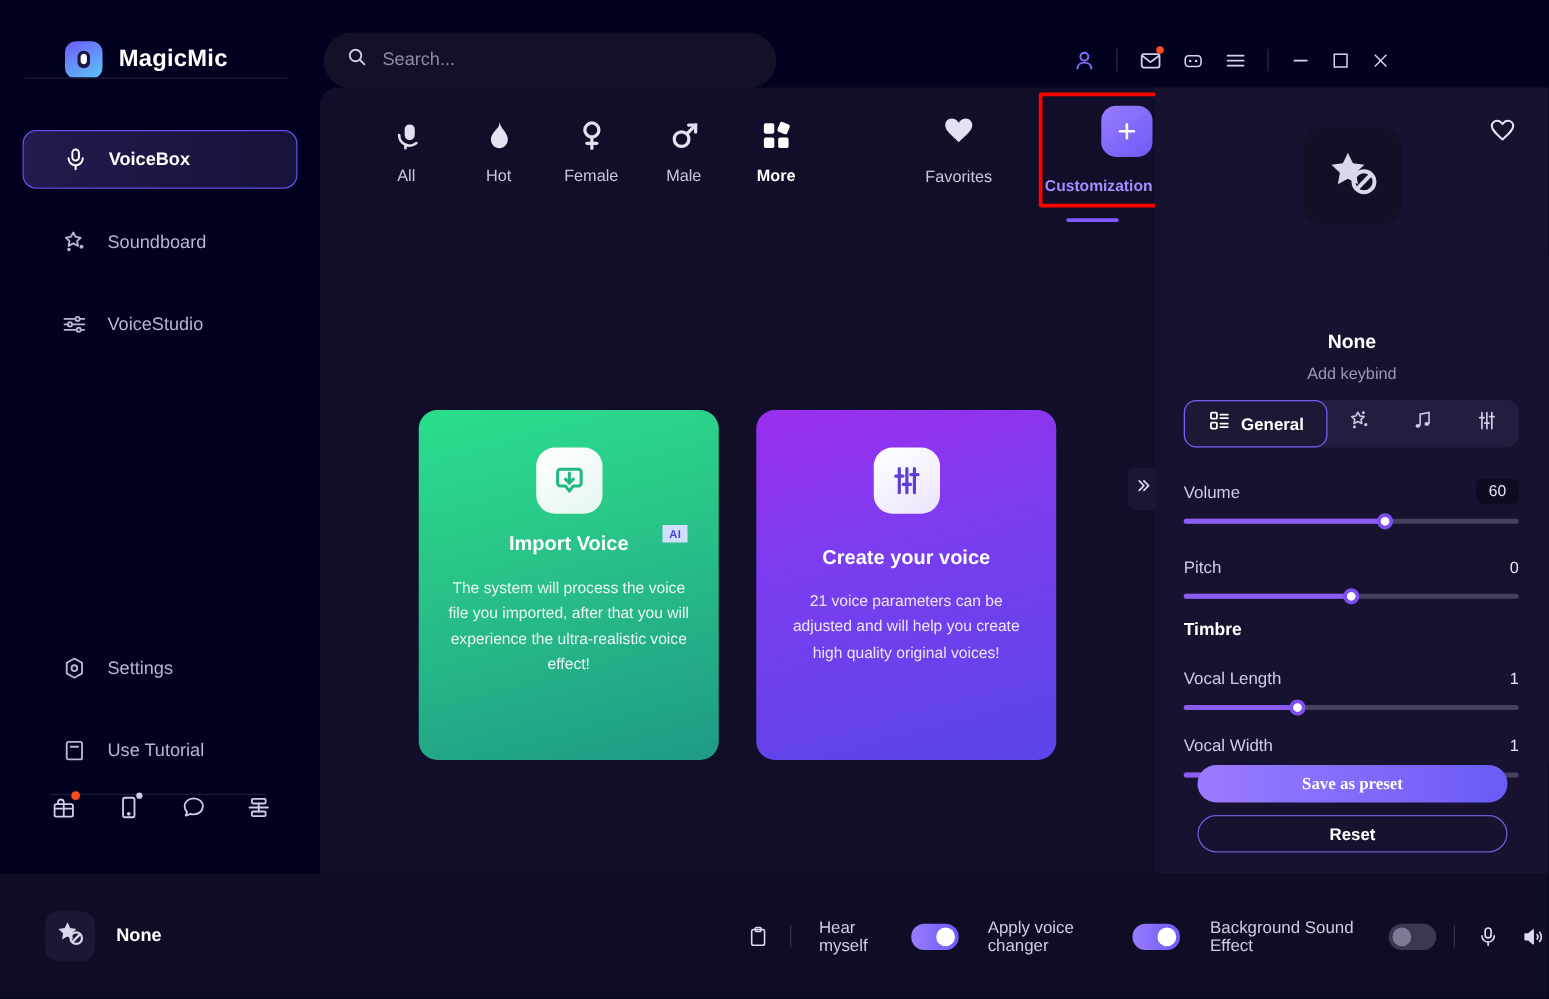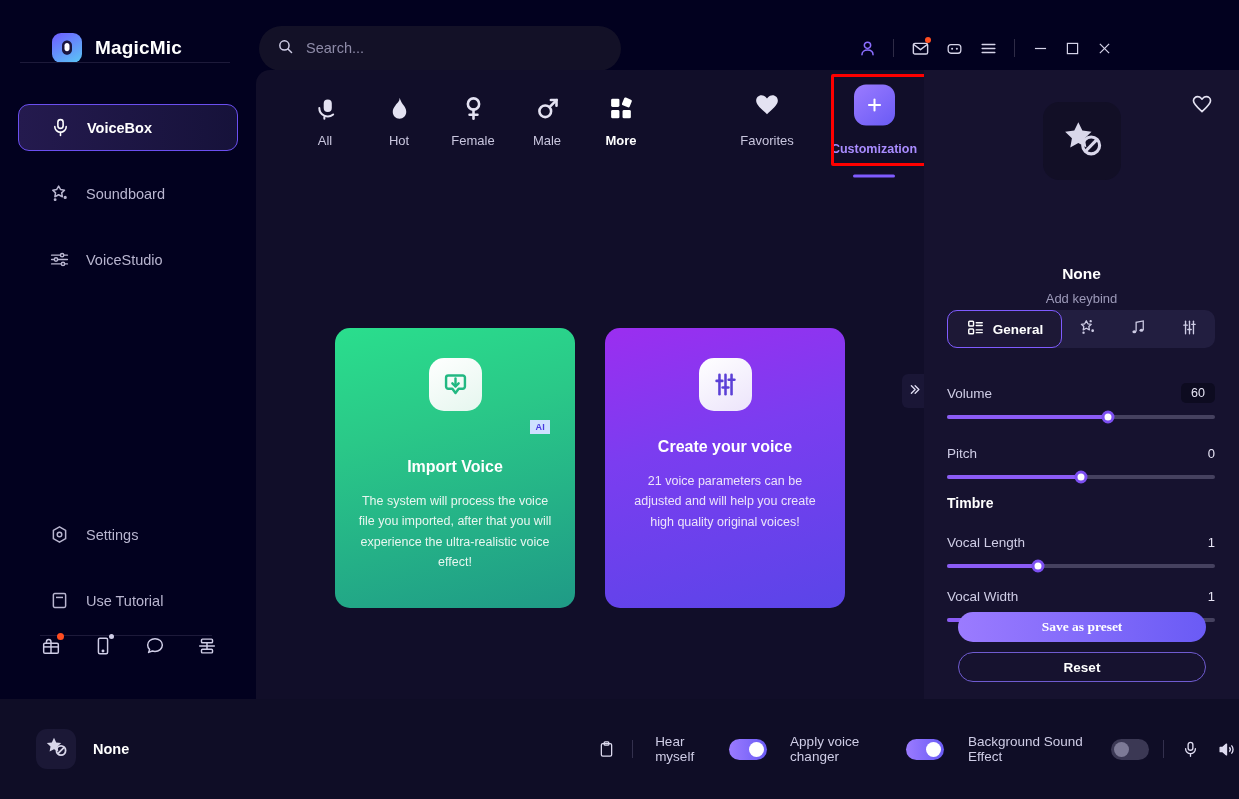--- a/index.html
+++ b/index.html
@@ -90,21 +90,21 @@
   .tab .ti svg { width: 27px; height: 27px; }
   .tab .tl { font-size: 13px; color: #c9c6de; }
   .tab.bold .tl { font-weight: bold; color: #ffffff; }
 
   .tab-fav { position: absolute; right: 120px; top: 50%; transform: translateY(-50%); width: 74px; display:flex; flex-direction:column; align-items:center; gap: 11px; cursor:pointer; }
   .tab-fav .ti svg { width: 26px; height: 26px; }
   .tab-fav .tl { font-size: 13px; color: #c9c6de; }
 
   .tab-custom {
     position: absolute; right: 2px; top: 50%; transform: translateY(-50%);
-    width: 96px; display:flex; flex-direction:column; align-items:center; gap: 16px; cursor:pointer;
+    width: 96px; display:flex; flex-direction:column; align-items:flex-end; gap: 16px; cursor:pointer;
   }
   .tab-custom .plusbox {
     width: 41px; height: 41px; border-radius: 12px;
     background: linear-gradient(140deg,#9b7bff 0%, #6a5bf5 100%);
     display:flex; align-items:center; justify-content:center;
   }
   .tab-custom .plusbox svg { width: 19px; height: 19px; }
   .tab-custom .tl { font-size: 12.5px; color: #a98cff; font-weight: bold; }
   .custom-highlight {
     position: absolute; right: -5px; top: 50%; transform: translateY(-50%);
@@ -127,21 +127,21 @@
     background: linear-gradient(150deg,#ffffff 0%, #e5f6ee 100%);
     display:flex; align-items:center; justify-content:center;
   }
   .card.create .card-icon { background: linear-gradient(150deg,#ffffff 0%, #ece4fb 100%); }
   .card-icon svg { width: 29px; height: 29px; }
   .ai-badge {
     position: absolute; right: 25px; top: 92px;
     background: #cfe0ff; color: #4a3ae0; font-size: 9px; font-weight: bold;
     padding: 2px 5px; border-radius: 0; letter-spacing: .3px;
   }
-  .card-title { color: #ffffff; font-size: 16px; font-weight: bold; margin-top: 47px; }
+  .card-title { color: #ffffff; font-size: 16px; font-weight: bold; margin-top: 16px; }
   .card.create .card-title { margin-top: 27px; }
   .card-desc { color: #e8f6f0; font-size: 12.5px; line-height: 1.63; text-align: center; width: 196px; margin-top: 15px; }
   .card.create .card-desc { color: #ece4fb; }
 
   .collapse-btn {
     position: absolute; left: 902px; top: 374px; width: 24px; height: 34px;
     display: flex; align-items: center; justify-content: center; cursor: pointer;
     background: #1a1636; border-radius: 6px 0 0 6px;
   }
   .collapse-btn svg { width: 15px; height: 15px; }
@@ -156,21 +156,21 @@
   .voice-avatar {
     position: absolute; left: 50%; transform: translateX(-50%); top: 32px;
     width: 78px; height: 78px; border-radius: 16px; background: #120f26;
     display:flex; align-items:center; justify-content:center;
   }
   .voice-avatar svg { width: 44px; height: 44px; }
   .voice-name { position: absolute; width: 100%; text-align: center; top: 195px; color: #ffffff; font-size: 15.5px; font-weight: bold; }
   .voice-key { position: absolute; width: 100%; text-align: center; top: 221px; color: #9c99b8; font-size: 13px; cursor: pointer; }
 
   .segbar {
-    position: absolute; left: 23px; top: 240px; width: 268px; height: 38px;
+    position: absolute; left: 23px; top: 250px; width: 268px; height: 38px;
     background: #221e40; border-radius: 10px; display: flex; align-items: center;
   }
   .seg { flex: 1; height: 38px; display: flex; align-items: center; justify-content: center; gap: 8px; cursor: pointer; }
   .seg svg { width: 19px; height: 19px; }
   .seg.active {
     flex: 0 0 115px; border: 1px solid #7f5bff; border-radius: 10px; background: #1d1836;
   }
   .seg .sl { color: #ffffff; font-size: 13.5px; font-weight: bold; }
 
   .slider-row { position: absolute; left: 23px; width: 268px; }

